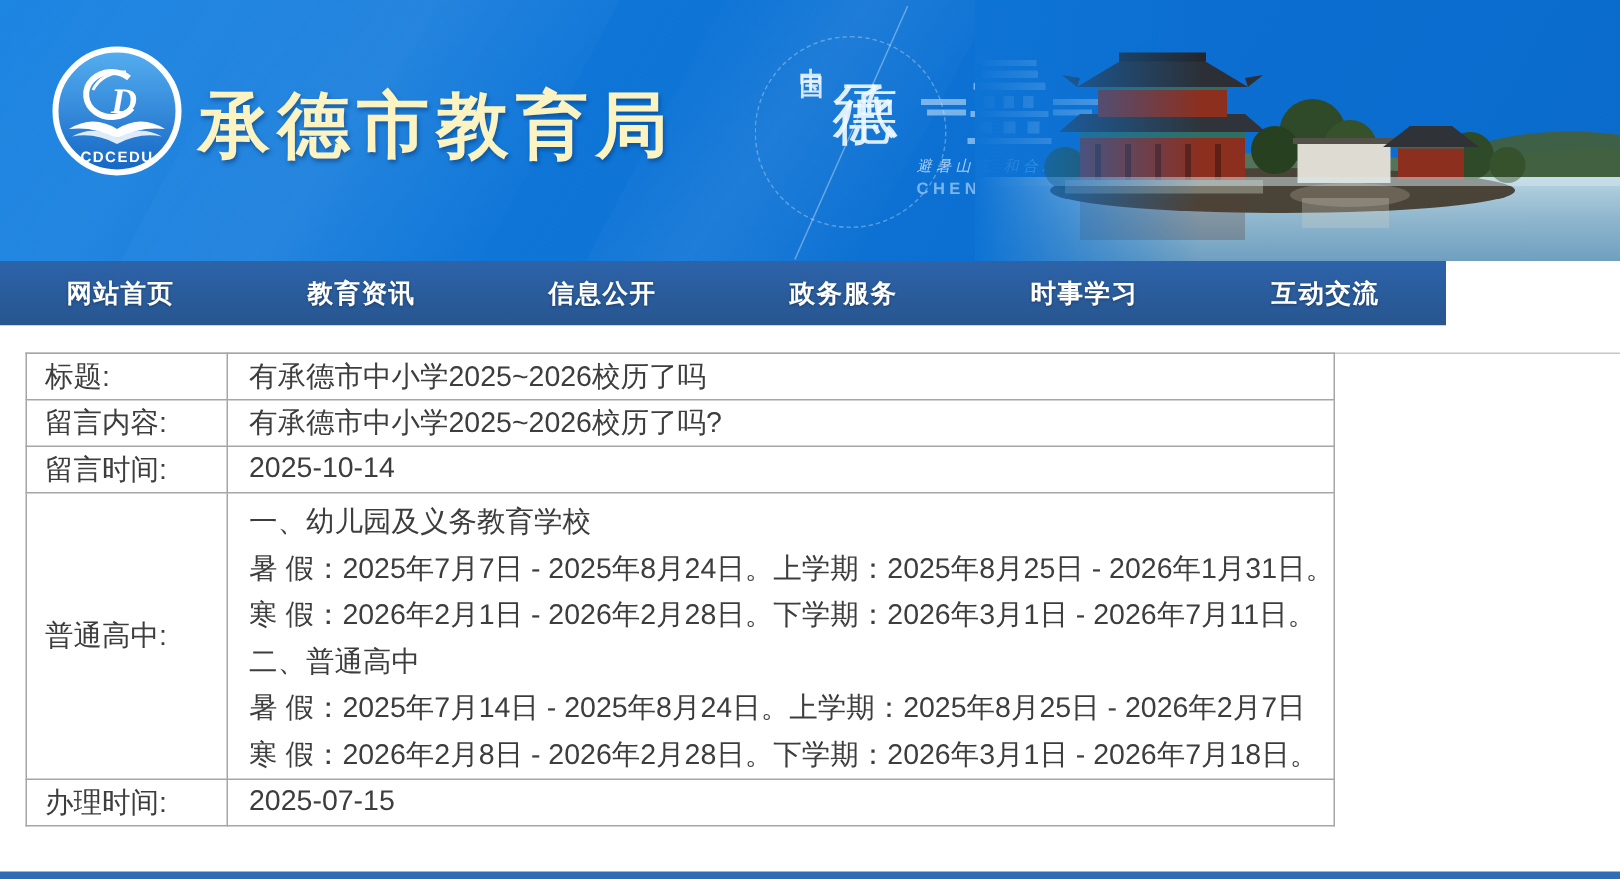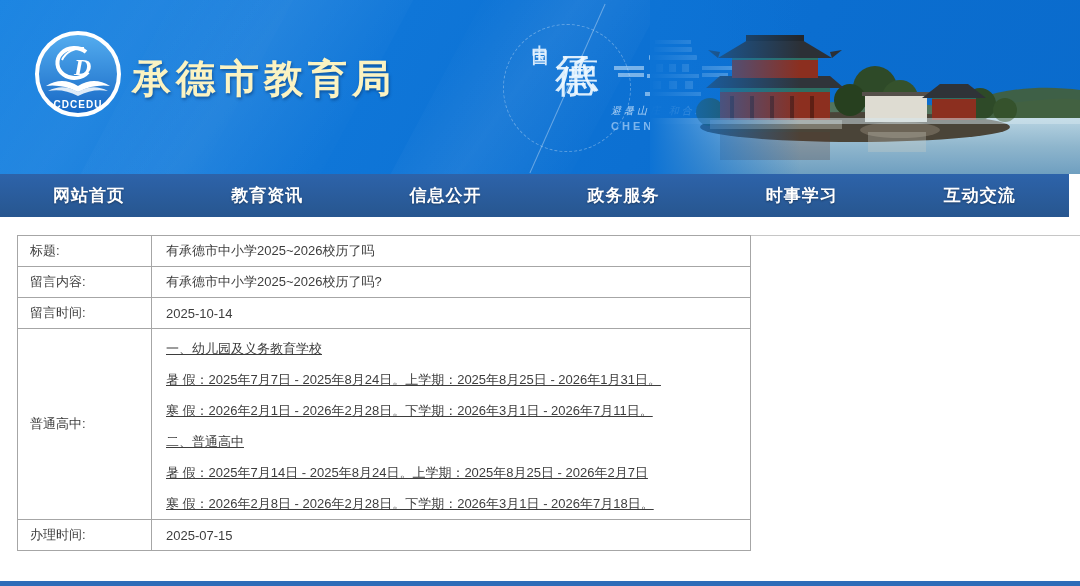--- a/index.html
+++ b/index.html
@@ -9,21 +9,21 @@
   
   .header { position:relative; width:1080px; height:174px; overflow:hidden;
     background:linear-gradient(120deg,#1c85e2 0%,#0f76d8 35%,#0b6ed0 70%,#0a6bcc 100%); }
   .streak { position:absolute; top:-30px; height:260px; width:240px;
     background:linear-gradient(100deg,rgba(255,255,255,0) 0%,rgba(255,255,255,.07) 45%,rgba(255,255,255,0) 100%);
     transform:skewX(-28deg); }
   .streak.s1 { left:120px; } .streak.s2 { left:430px; width:180px; }
   .streak.s3 { left:-60px; width:300px; background:linear-gradient(100deg,rgba(255,255,255,0),rgba(255,255,255,.05),rgba(255,255,255,0)); }
 
   .logo-wrap { position:absolute; left:34px; top:30px; width:88px; height:88px; }
-  .site-title { position:absolute; left:132px; top:52px; font-size:39px; font-weight:bold;
+  .site-title { position:absolute; left:132px; top:52px; font-size:48px; font-weight:bold;
     color:#fbf3c2; letter-spacing:5px; text-shadow:1px 2px 3px rgba(0,40,90,.45); }
 
   
   .wm { position:absolute; left:515px; top:6px; width:250px; height:166px; color:#d9ecff; }
   .wm-circle { position:absolute; left:-12px; top:18px; width:128px; height:128px; border-radius:50%;
     border:1px dashed rgba(255,255,255,.30); }
   .wm-line { position:absolute; left:52px; top:-10px; width:1px; height:185px;
     background:rgba(255,255,255,.35); transform:rotate(24deg); }
   .wm-cn { position:absolute; left:14px; top:26px; writing-mode:vertical-rl;
     font-size:16px; letter-spacing:6px; color:rgba(232,244,255,.9); font-weight:bold; }
@@ -31,35 +31,35 @@
     font-size:44px; line-height:1.05; color:rgba(238,248,255,.92); font-family:"Liberation Serif","DejaVu Serif",serif; }
   .wm-gate { position:absolute; left:98px; top:34px; }
   .wm-slogan { position:absolute; left:96px; top:98px; font-size:10px; font-style:italic;
     letter-spacing:3px; color:rgba(220,238,255,.75); white-space:nowrap; }
   .wm-en { position:absolute; left:96px; top:114px; font-size:11px; font-weight:bold;
     letter-spacing:3px; color:rgba(200,227,255,.6); }
 
   .photo { position:absolute; right:0; top:0; width:430px; height:174px; }
 
   
-  .nav { width:1069px; height:43px; background:linear-gradient(#2d63aa,#27568f);
+  .nav { width:964px; height:43px; background:linear-gradient(#2d63aa,#27568f);
     display:flex; justify-content:space-around; align-items:center; }
   .nav-item { color:#fff; font-size:17px; font-weight:bold; letter-spacing:1px;
     cursor:pointer; text-shadow:0 1px 2px rgba(0,0,0,.35); }
 
   
   .content { position:relative; width:1080px; height:364px; background:#fff; }
   .top-rule { position:absolute; left:17px; top:18px; width:1063px; height:1px; background:#c6c6c6; }
   table.detail { position:absolute; left:17px; top:18px; border-collapse:collapse; table-layout:fixed; }
-  table.detail td { border:1px solid #a6a6a6; font-size:13px; color:#3d3d3d; vertical-align:middle; }
+  table.detail td { border:1px solid #a6a6a6; font-size:19px; color:#3d3d3d; vertical-align:middle; }
   td.lbl { width:134px; padding-left:12px; }
   td.val { width:599px; padding-left:14px; }
   tr.simple { height:31px; }
   tr.opinion { height:189px; }
-  tr.opinion td.val { padding-top:4px; padding-bottom:0; vertical-align:middle;text-decoration:underline; }
+  tr.opinion td.val { padding-top:4px; padding-bottom:0; vertical-align:middle; }
   .op-line { line-height:31px; white-space:nowrap; }
 
   .bottom-strip { position:absolute; left:0; bottom:0; width:1080px; height:5px; background:#2e6cb8; }
 </style>
 </head>
 <body>
 
 <div class="header">
   <div class="streak s1"></div>
   <div class="streak s2"></div>

